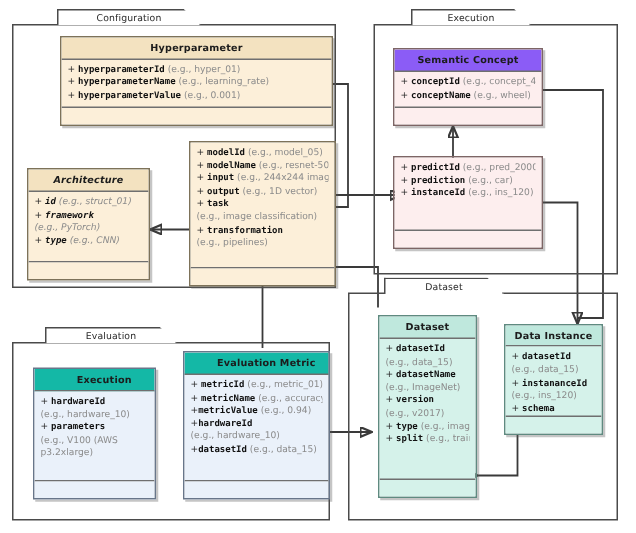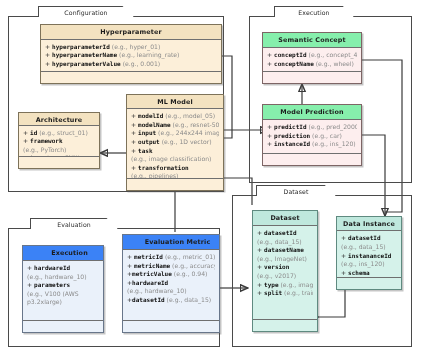--- a/index.html
+++ b/index.html
@@ -95,29 +95,29 @@
   }
   .attr.cont {
     color: #8b8b8b;
   }
 
   
   .thm-cream  .cls-title { background: #f3e2c0; }
   .thm-cream  .cls-attrs, .thm-cream .cls-ops { background: #fcefd9; }
   .thm-cream  { border-color: #7d7259; }
 
-  .thm-pink   .cls-title { background: #86efac; }
+  .thm-pink   .cls-title { background: #8b5cf6; }
   .thm-pink   .cls-attrs, .thm-pink .cls-ops { background: #fdeeee; }
   .thm-pink   { border-color: #7d6565; }
 
   .thm-green  .cls-title { background: #bfe8dd; }
   .thm-green  .cls-attrs, .thm-green .cls-ops { background: #d5f2ea; }
   .thm-green  { border-color: #5f8a80; }
 
-  .thm-blue   .cls-title { background: #3b82f6; padding-left: 15px; }
+  .thm-blue   .cls-title { background: #14b8a6; padding-left: 15px; }
   .thm-blue   .cls-attrs, .thm-blue .cls-ops { background: #eaf1fa; }
   .thm-blue   { border-color: #68768a; }
 
   svg.links {
     position: absolute;
     left: 0; top: 0;
     width: 424px;
     height: 355px;
     overflow: visible;
     pointer-events: none;
@@ -190,41 +190,40 @@
         <span class="eg">(e.g., learning_rate)</span>
       </div>
       <div class="attr">
         <span class="vis">+ </span><span class="nm">hyperparameterValue</span>
         <span class="eg">(e.g., 0.001)</span>
       </div>
     </div>
     <div class="cls-ops"></div>
   </div>
 
-  <div class="cls thm-cream" style="left:18px; top:112px; width:82px; height:57px;">
+  <div class="cls thm-cream" style="left:18px; top:112px; width:82px; height:75px;font-style:italic;">
     <div class="cls-title">Architecture</div>
     <div class="cls-attrs">
       <div class="attr">
         <span class="vis">+ </span><span class="nm">id</span>
         <span class="eg">(e.g., struct_01)</span>
       </div>
       <div class="attr">
         <span class="vis">+ </span><span class="nm">framework</span>
       </div>
       <div class="attr cont">(e.g., PyTorch)</div>
       <div class="attr">
         <span class="vis">+ </span><span class="nm">type</span>
         <span class="eg">(e.g., CNN)</span>
       </div>
     </div>
     <div class="cls-ops"></div>
   </div>
 
   <div class="cls thm-cream" style="left:126px; top:94px; width:98px; height:97px;">
-    <div class="cls-title">ML Model</div>
     <div class="cls-attrs">
       <div class="attr">
         <span class="vis">+ </span><span class="nm">modelId</span>
         <span class="eg">(e.g., model_05)</span>
       </div>
       <div class="attr">
         <span class="vis">+ </span><span class="nm">modelName</span>
         <span class="eg">(e.g., resnet-50)</span>
       </div>
       <div class="attr">
@@ -256,21 +255,20 @@
       </div>
       <div class="attr">
         <span class="vis">+ </span><span class="nm">conceptName</span>
         <span class="eg">(e.g., wheel)</span>
       </div>
     </div>
     <div class="cls-ops"></div>
   </div>
 
   <div class="cls thm-pink" style="left:262px; top:104px; width:100px; height:62px;">
-    <div class="cls-title">Model Prediction</div>
     <div class="cls-attrs">
       <div class="attr">
         <span class="vis">+ </span><span class="nm">predictId</span>
         <span class="eg">(e.g., pred_2000)</span>
       </div>
       <div class="attr">
         <span class="vis">+ </span><span class="nm">prediction</span>
         <span class="eg">(e.g., car)</span>
       </div>
       <div class="attr">

